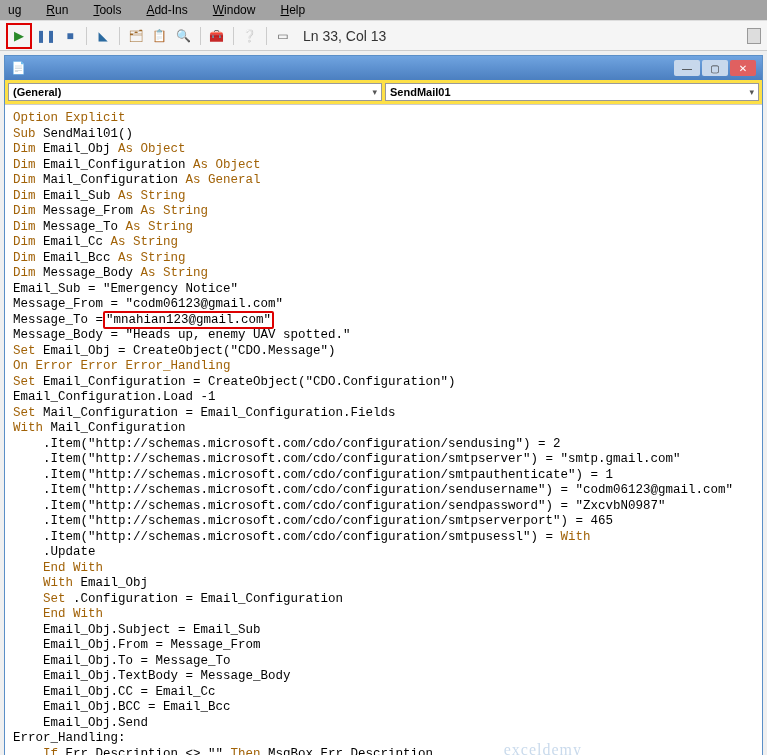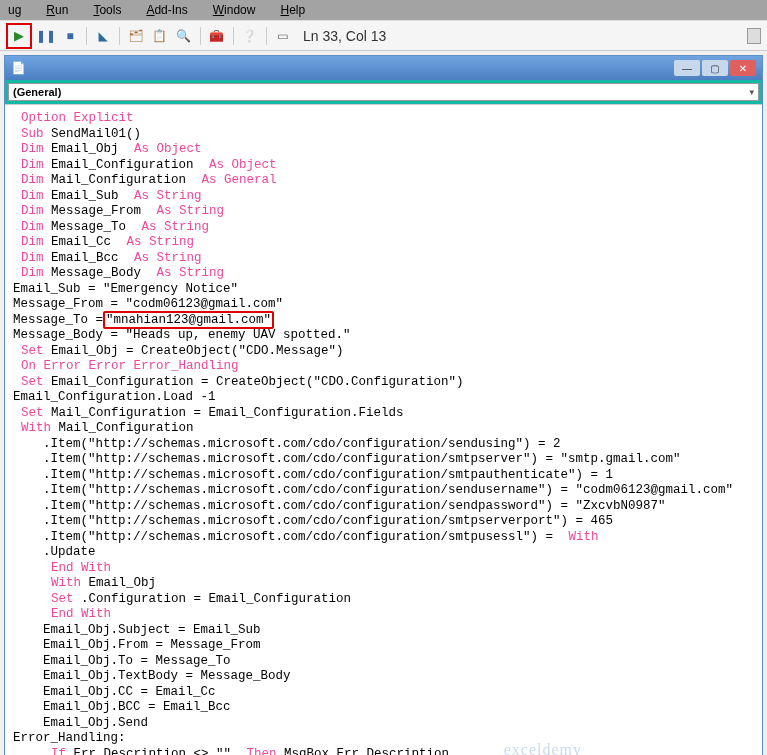--- a/index.html
+++ b/index.html
@@ -17,27 +17,27 @@
   
   .window-frame { margin: 4px; border: 1px solid #5b8fc7; background: #fff; }
   .titlebar { background: linear-gradient(#70a4e0, #4b7fc0); color: #fff; padding: 4px 6px; display: flex; align-items: center; font-size: 12px; }
   .titlebar .title { flex: 1; display: flex; align-items: center; gap: 4px; }
   .win-btns { display: flex; gap: 2px; }
   .win-btn { width: 26px; height: 16px; border-radius: 2px; display: flex; align-items: center; justify-content: center; font-size: 10px; cursor: pointer; color: #333; }
   .win-min { background: #c8d8ec; }
   .win-max { background: #c8d8ec; }
   .win-close { background: #e06060; color: #fff; }
   
-  .dropdowns { display: flex; padding: 3px; gap: 3px; background: #14b8a6; border-bottom: 1px solid #ccc; }
+  .dropdowns { display: flex; padding: 3px; gap: 3px; background: #fde047; border-bottom: 1px solid #ccc; }
   .dropdown { flex: 1; background: #fff; border: 1px solid #999; padding: 2px 4px; font-size: 11px; display: flex; justify-content: space-between; align-items: center; }
   .dropdown b { font-weight: bold; }
   .dropdown::after { content: "▾"; font-size: 9px; color: #555; }
   
   .code-area { background: #fff; padding: 6px 8px; font-family: Consolas, "Courier New", monospace; font-size: 12.5px; line-height: 15.5px; white-space: pre; overflow: hidden; height: 660px; position: relative; }
-  .kw { color: #ec4899; margin-left: 8px; }
+  .kw { color: #a16207; }
   .str-highlight { border: 2px solid #d00; border-radius: 2px; padding: 0 1px; color: #000; }
   .watermark { position: absolute; bottom: 8px; right: 180px; font-family: "Segoe UI"; font-size: 16px; color: rgba(100,150,200,0.35); pointer-events: none; letter-spacing: 1px; }
   .dropdown-end { width: 14px; background: #ddd; border: 1px solid #999; }
 </style>
 </head>
 <body>
 
 <div class="menubar">
   <span>ug</span>
   <span><u>R</u>un</span>
@@ -77,20 +77,23 @@
     <div class="win-btns">
       <div class="win-btn win-min">—</div>
       <div class="win-btn win-max">▢</div>
       <div class="win-btn win-close">✕</div>
     </div>
   </div>
   <div class="dropdowns">
     <div class="dropdown">
         <b>(General)</b>
       </div>
+    <div class="dropdown">
+        <b>SendMail01</b>
+      </div>
   </div>
   <div class="code-area" id="code-editor"><span class="kw">Option Explicit</span>
 <span class="kw">Sub</span> SendMail01()
 <span class="kw">Dim</span> Email_Obj <span class="kw">As Object</span>
 <span class="kw">Dim</span> Email_Configuration <span class="kw">As Object</span>
 <span class="kw">Dim</span> Mail_Configuration <span class="kw">As General</span>
 <span class="kw">Dim</span> Email_Sub <span class="kw">As String</span>
 <span class="kw">Dim</span> Message_From <span class="kw">As String</span>
 <span class="kw">Dim</span> Message_To <span class="kw">As String</span>
 <span class="kw">Dim</span> Email_Cc <span class="kw">As String</span>

